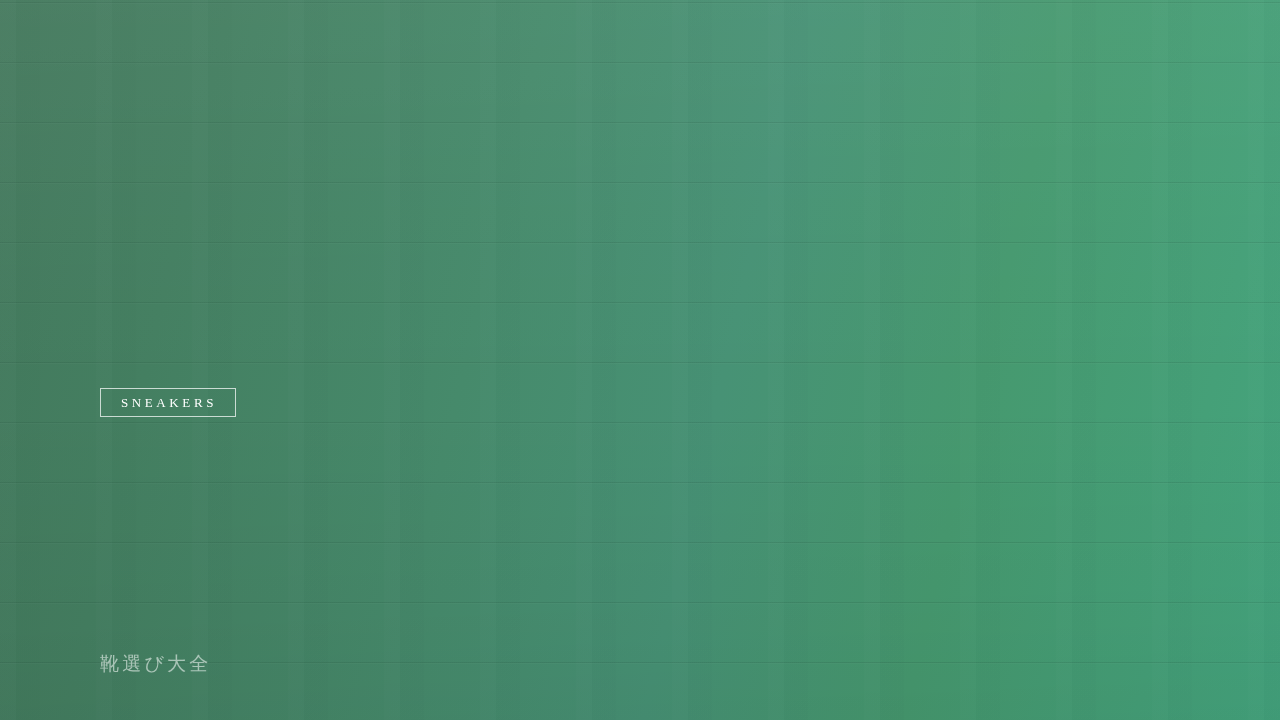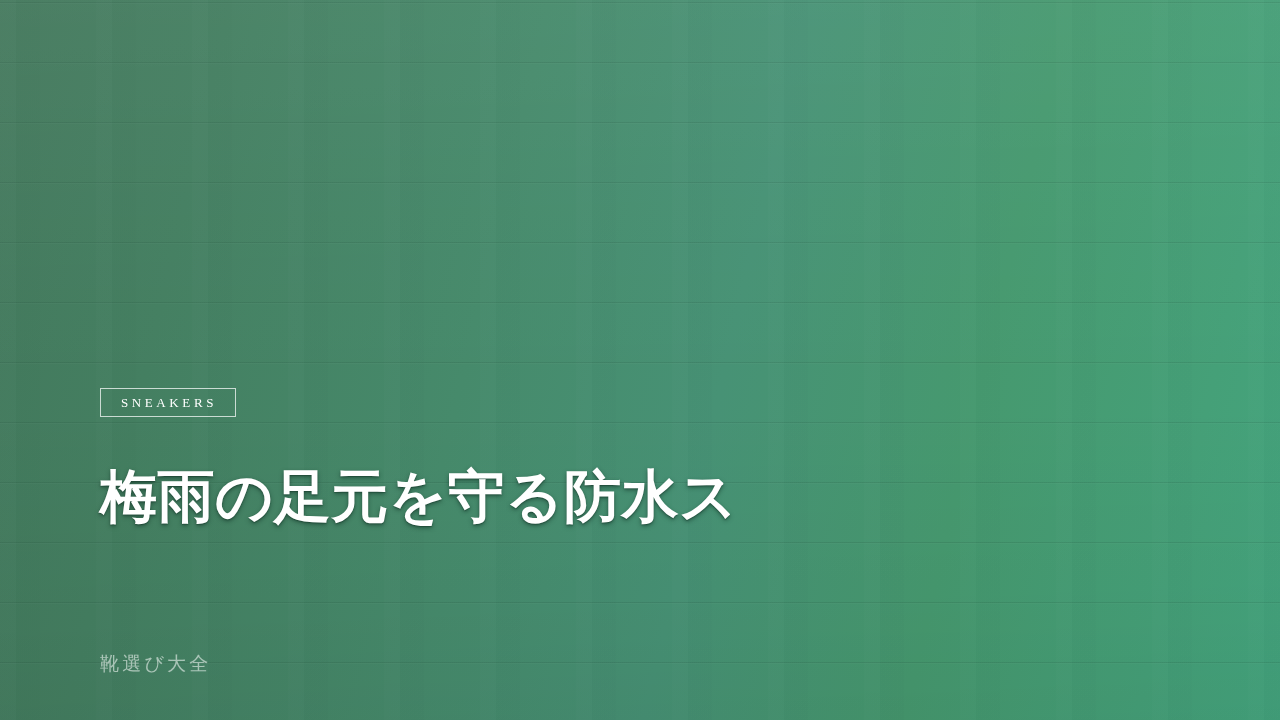--- a/index.html
+++ b/index.html
@@ -147,19 +147,18 @@
   <div class="bands"></div>
   <div class="sheen"></div>
 
   <div class="content">
 
     <div class="category-badge">
       <span>SNEAKERS</span>
     </div>
 
     <h1 class="headline">
-      <span class="line">梅雨の足元を守る防水ス</span>
     </h1>
 
     <div class="site-name">靴選び大全</div>
 
   </div>
 </div>
 
 </body></html>

